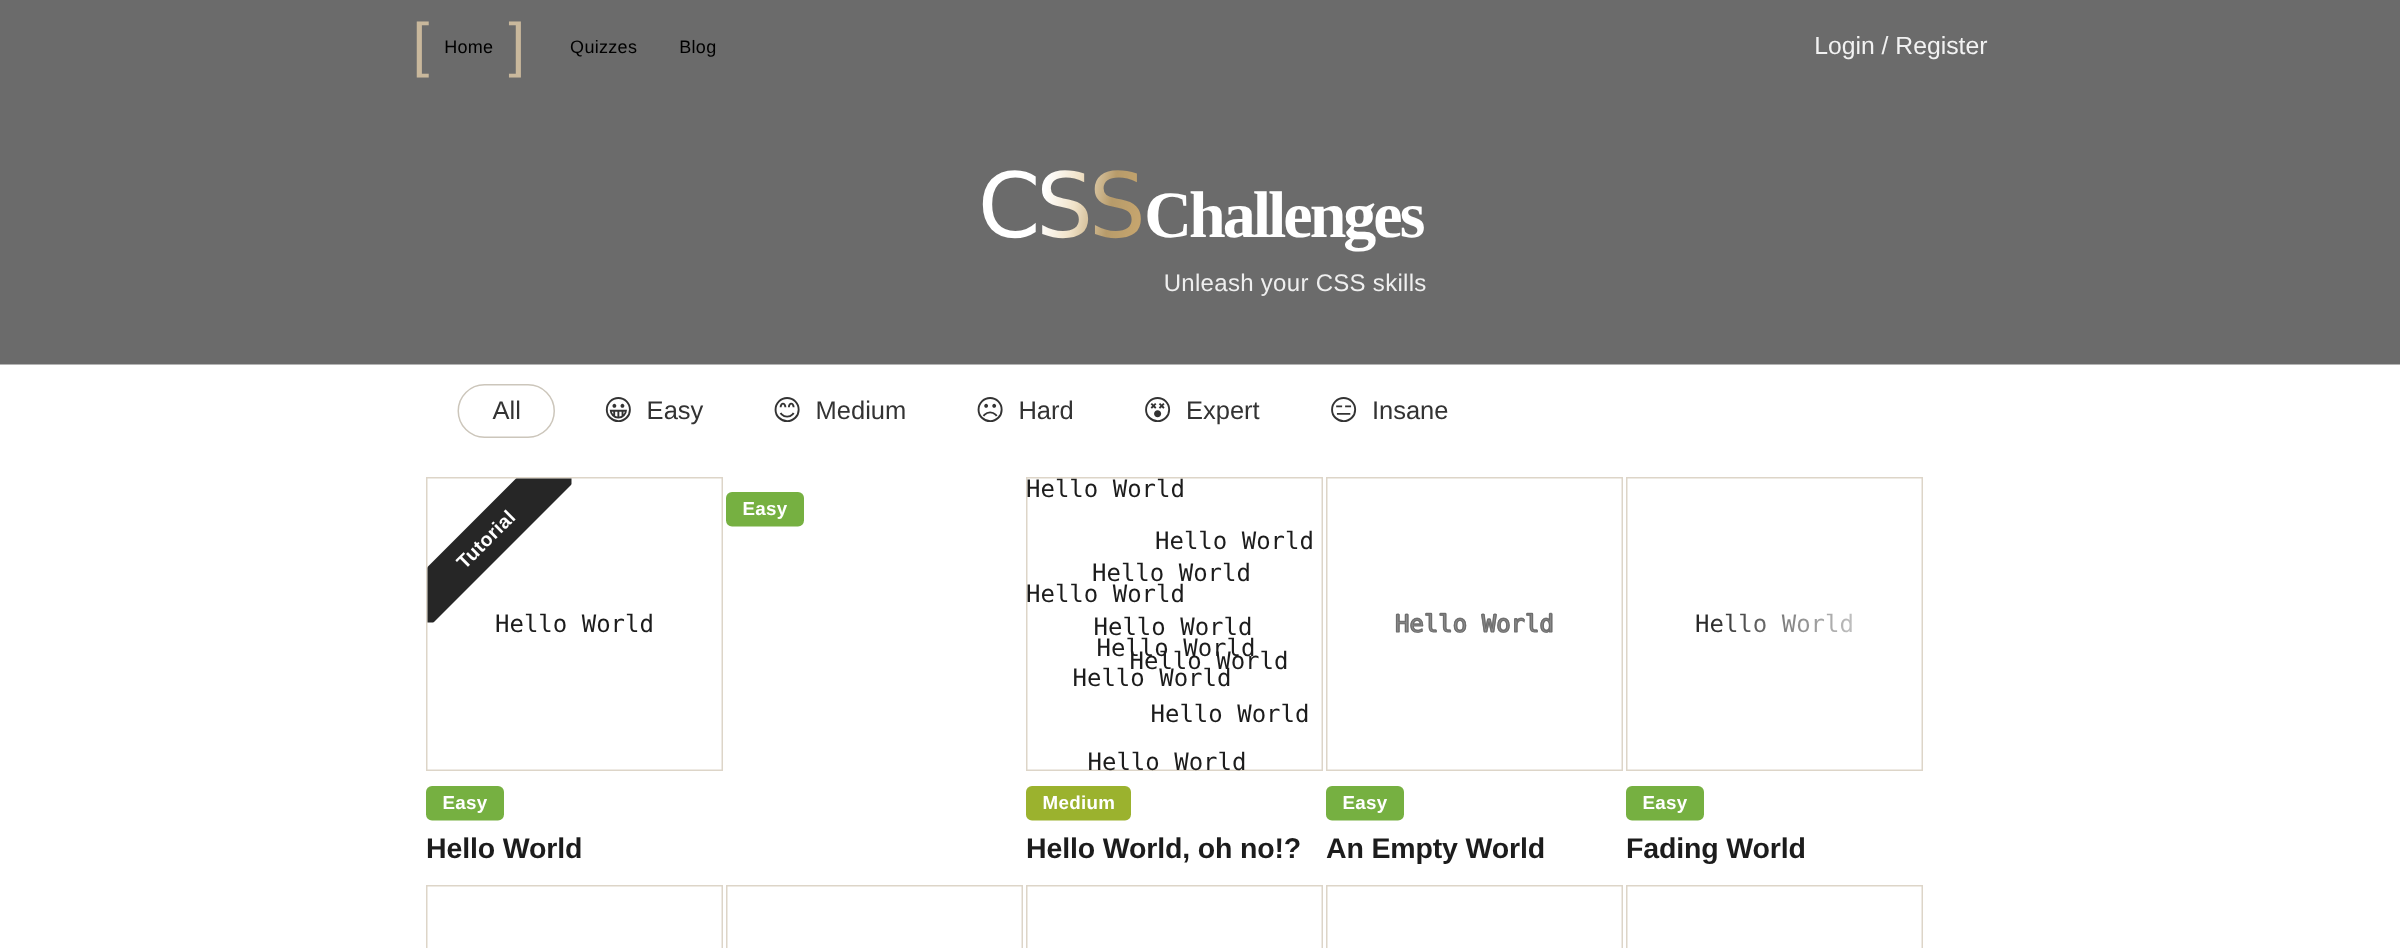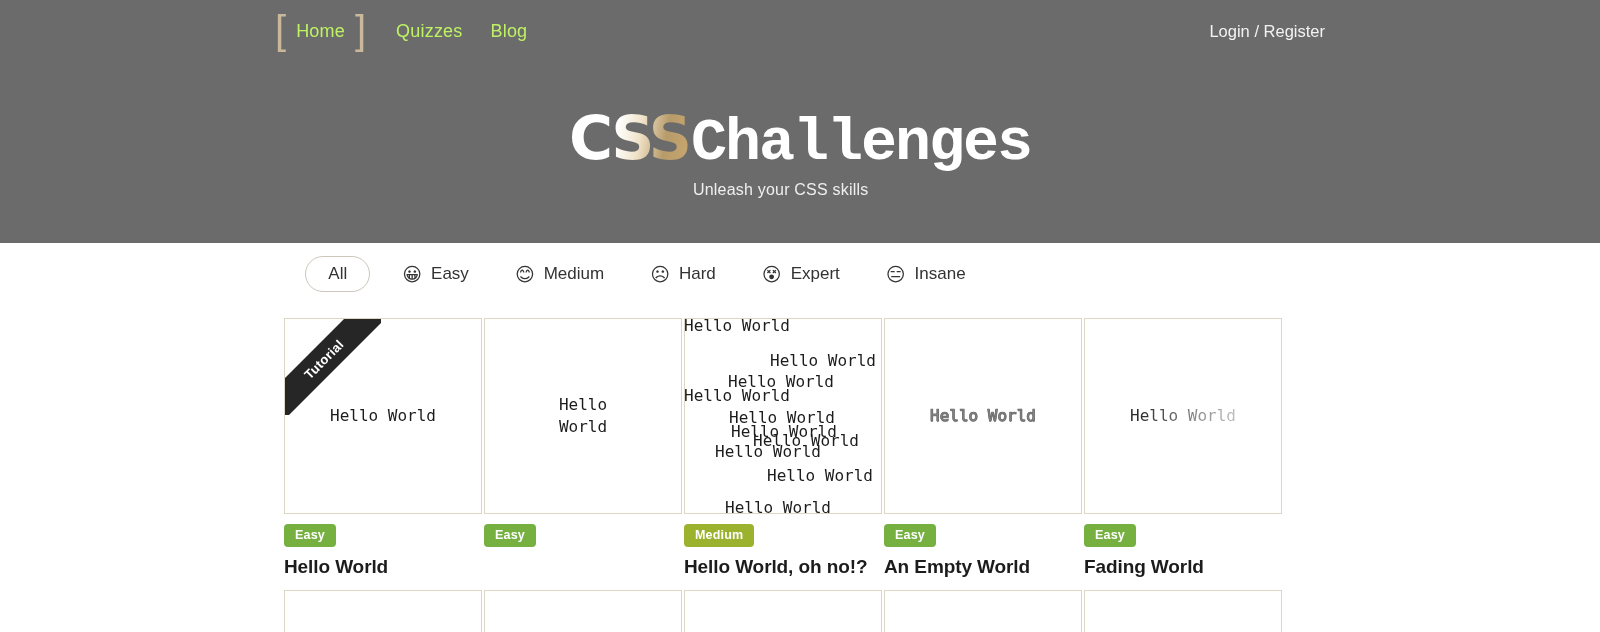--- a/index.html
+++ b/index.html
@@ -35,22 +35,22 @@
 
   .nav-left {
     position: absolute;
     left: 275px;
     display: flex;
     align-items: center;
     gap: 0px;
   }
 
   .nav-item {
-    color: #bef264;
-    font-size: 18px;
+    color: #000000;
+    font-size: 12px;
     letter-spacing: 0.2px;
     padding: 6px 14px;
     text-decoration: none;
     white-space: nowrap;
     cursor: pointer;
     text-align: right;
   }
 
   .nav-home-wrap {
     position: relative;
@@ -88,31 +88,31 @@
   }
   .logo-line {
     display: inline-block;
     position: relative;
     line-height: 1;
     white-space: nowrap;
   }
   .logo-css {
     font-family: "DejaVu Sans", sans-serif;
     font-size: 60px;
-    font-weight: 700;
+    font-weight: 400;
     letter-spacing: -3px;
     background: linear-gradient(100deg, #ffffff 0%, #ffffff 40%, #f0e2c8 58%, #b79b6a 78%, #caa86f 100%);
     -webkit-background-clip: text;
     background-clip: text;
     color: transparent;
     -webkit-text-fill-color: transparent;
   }
   .logo-rest {
-    font-family: Liberation Mono, monospace;
-    font-size: 60px;
+    font-family: Liberation Serif, serif;
+    font-size: 44px;
     font-weight: 900;
     letter-spacing: -2px;
     color: #ffffff;
     margin-left: 2px;
     margin-top: 37px;
   }
   .logo-tagline {
     position: absolute;
     left: 124px;
     top: 46px;
@@ -361,28 +361,20 @@
         <div class="ribbon">
           <div class="band">Tutorial</div>
         </div>
         <div class="demo">Hello World</div>
       </div>
       <span class="badge easy">Easy</span>
       <div class="card-title">Hello World</div>
     </div>
 
     <div class="card">
-      <div class="card-frame">
-        <div class="demo">
-          <div>
-            <div>Hello</div>
-            <div>World</div>
-          </div>
-        </div>
-      </div>
       <span class="badge easy">Easy</span>
     </div>
 
     <div class="card">
       <div class="card-frame clipless">
         <div class="scatter" id="scatter-host">
             <span style="left: -1px; top: -3px;">Hello World</span>
             <span style="left: 85px; top: 32px;">Hello World</span>
             <span style="left: 43px; top: 53px;">Hello World</span>
             <span style="left: -1px; top: 67px;">Hello World</span>

